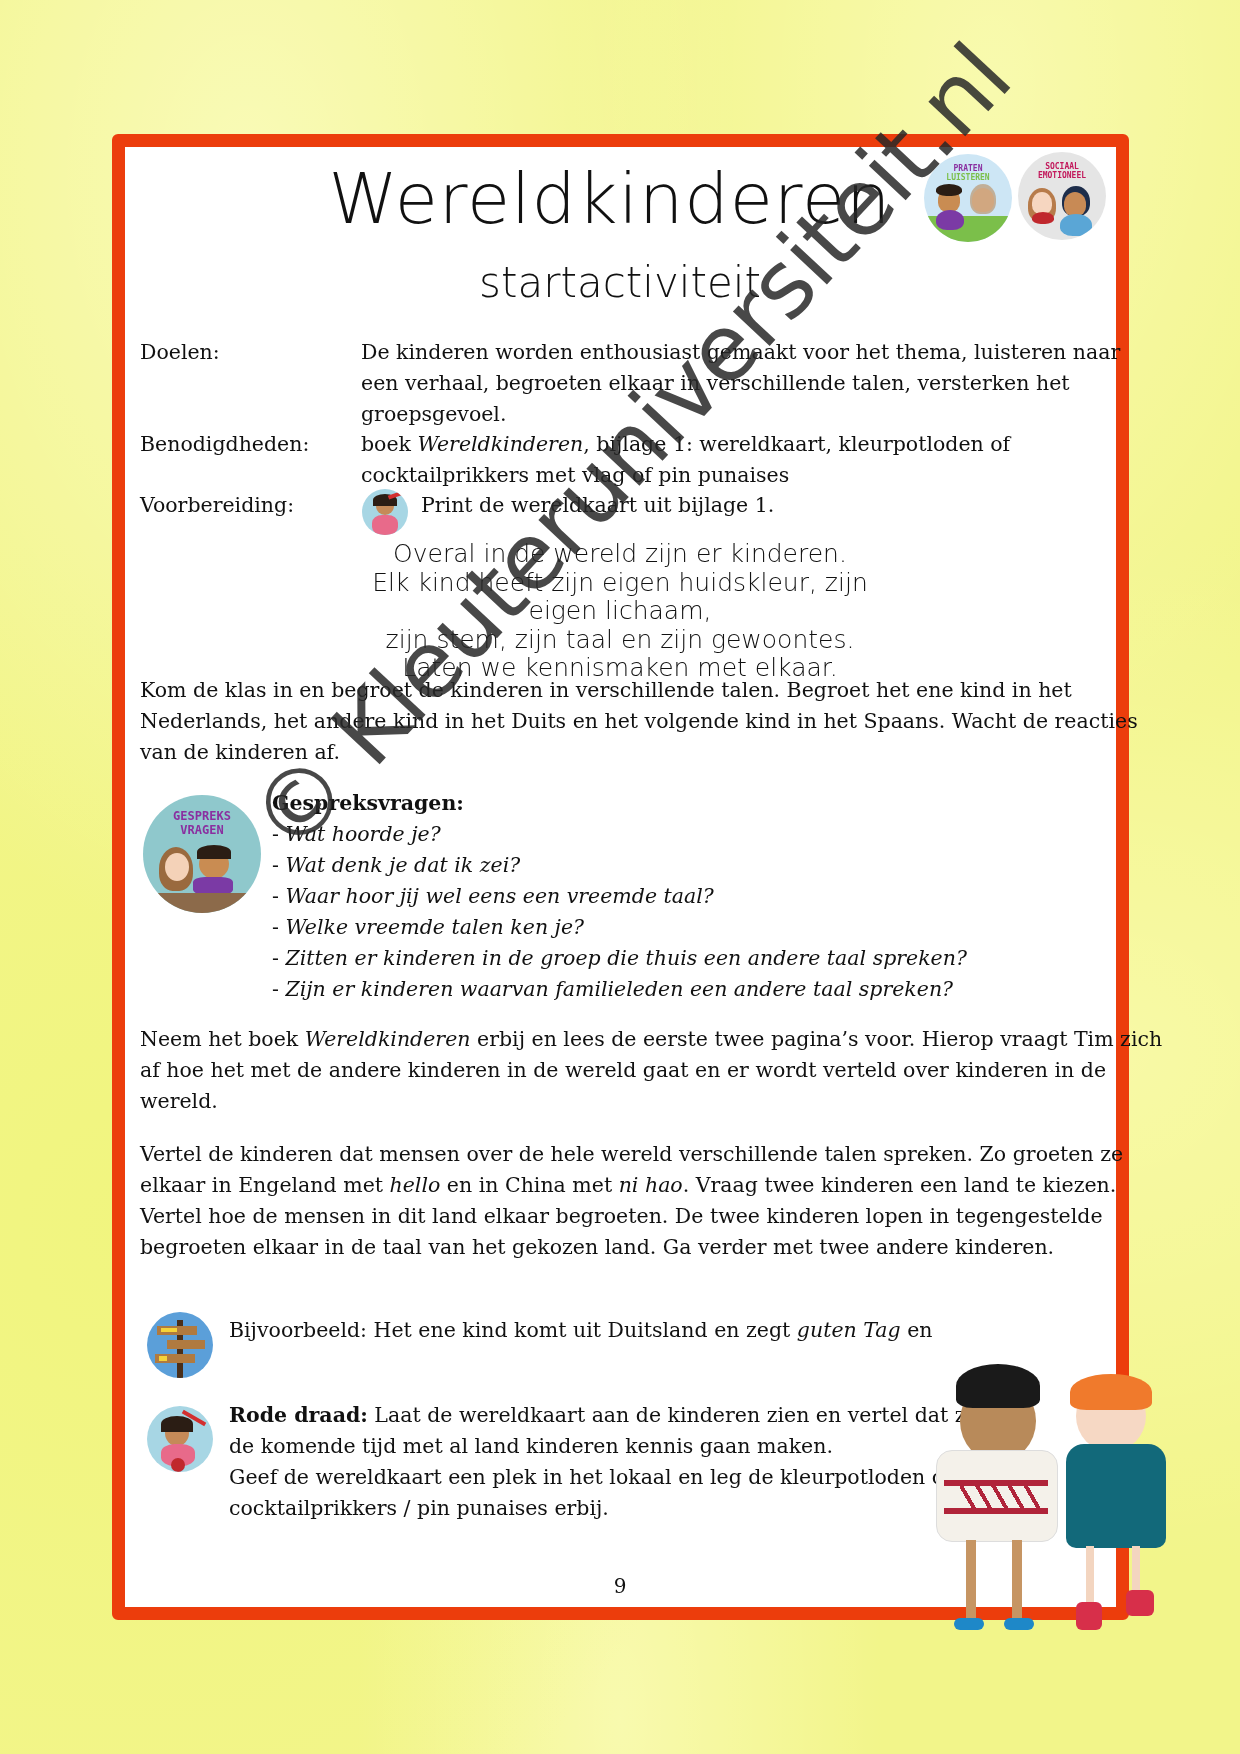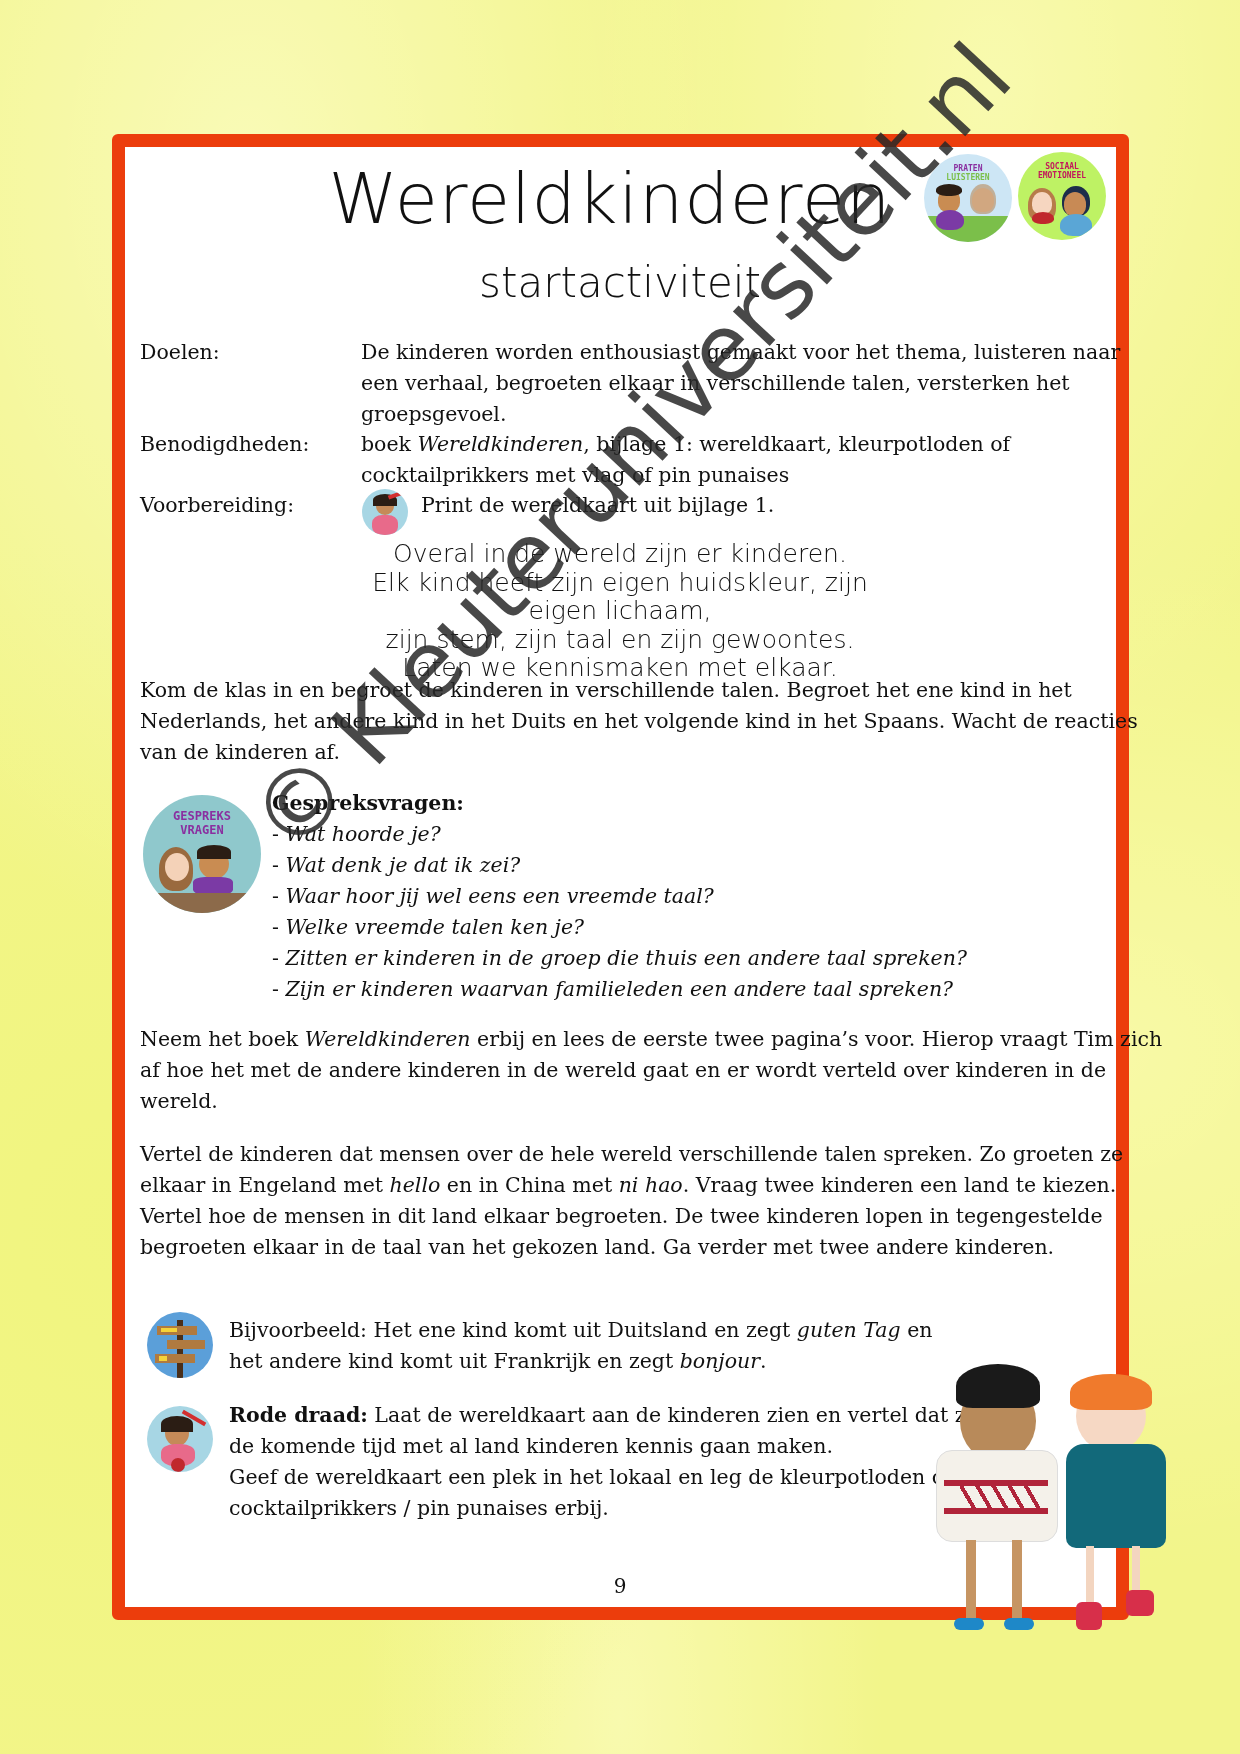--- a/index.html
+++ b/index.html
@@ -35,21 +35,21 @@
     position: absolute; width: 88px; height: 88px; border-radius: 50%;
     overflow: hidden; box-sizing: border-box;
   }
   .badge .btxt {
     position: absolute; top: 10px; left: 0; width: 100%; text-align: center;
     font-family: "DejaVu Sans Mono", monospace; font-weight: bold;
     font-size: 8px; line-height: 9px;
   }
   .badge-praten { left: 924px; top: 154px; background: #cde6f5; }
   .badge-praten .ground { position:absolute; left:0; bottom:0; width:100%; height:26px; background:#7bbf4a; }
-  .badge-sociaal { left: 1018px; top: 152px; background: #bef264; }
+  .badge-sociaal { left: 1018px; top: 152px; background: #e5e5e5; }
   .kid { position:absolute; border-radius: 50% 50% 40% 40%; }
   .p { position: absolute; font-size: 20.5px; line-height: 31px; color: #111; }
   .label { font-weight: normal; }
   .it { font-style: italic; }
   .b { font-weight: bold; }
   .poem {
     position: absolute; left: 340px; width: 560px; top: 540px; text-align: center;
     font-family: "DejaVu Sans", sans-serif; font-weight: 300; font-size: 25px; line-height: 28.5px;
   }
   .icon-circle {
@@ -169,21 +169,20 @@
 <div class="icon-circle" style="left:147px;top:1312px;width:66px;height:66px;background:#5b9fd9;">
   <div style="position:absolute;left:30px;top:8px;width:6px;height:58px;background:#4a2f1a;"></div>
   <div style="position:absolute;left:10px;top:14px;width:40px;height:9px;background:#b07a40;"></div>
   <div style="position:absolute;left:20px;top:28px;width:38px;height:9px;background:#b07a40;"></div>
   <div style="position:absolute;left:8px;top:42px;width:40px;height:9px;background:#b07a40;"></div>
   <div style="position:absolute;left:14px;top:16px;width:16px;height:4px;background:#f5d33a;"></div>
   <div style="position:absolute;left:12px;top:44px;width:8px;height:5px;background:#f5d33a;"></div>
 </div>
 <div class="p" style="left:229px;top:1315px;">
   <div><span>Bijvoorbeeld: Het ene kind komt uit Duitsland en zegt </span><span class="it">guten Tag</span><span> en</span></div>
-  <div><span>het andere kind komt uit Frankrijk en zegt </span><span class="it">bonjour</span><span>.</span></div>
 </div>
 
 <div class="icon-circle" style="left:147px;top:1406px;width:66px;height:66px;background:#a7d6e4;">
   <div style="position:absolute;left:18px;top:14px;width:24px;height:26px;border-radius:50%;background:#c58a58;"></div>
   <div style="position:absolute;left:14px;top:10px;width:32px;height:16px;border-radius:50% 50% 0 0;background:#2b1d14;"></div>
   <div style="position:absolute;left:14px;top:38px;width:34px;height:22px;border-radius:40%;background:#e86a8a;"></div>
   <div style="position:absolute;left:34px;top:10px;width:26px;height:4px;background:#d32f2f;transform:rotate(30deg);"></div>
   <div style="position:absolute;left:24px;top:52px;width:14px;height:14px;border-radius:50%;background:#c0282d;"></div>
 </div>
 <div class="p" style="left:229px;top:1400px;">

